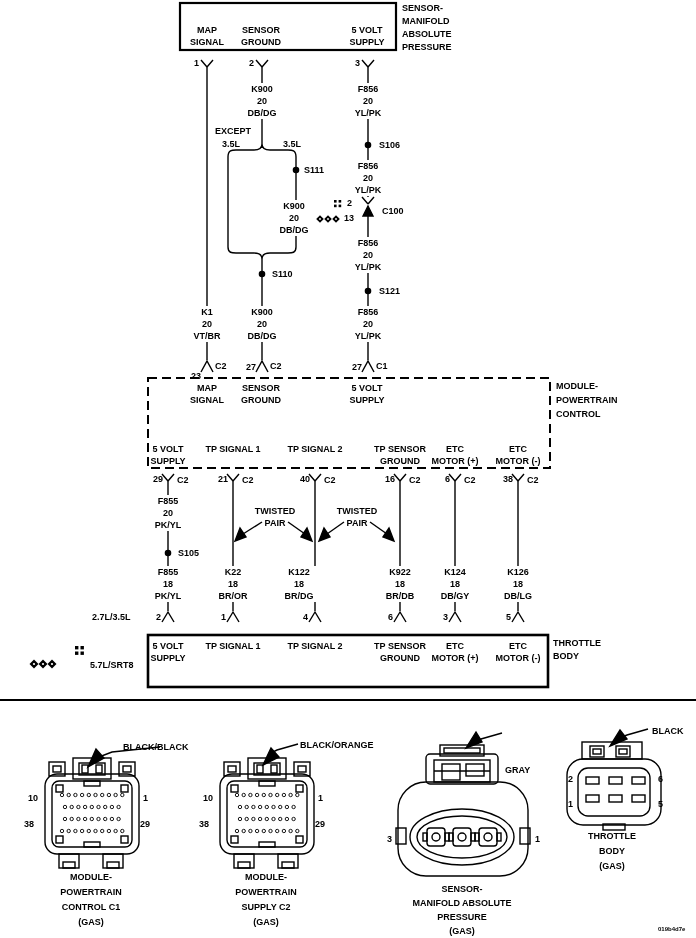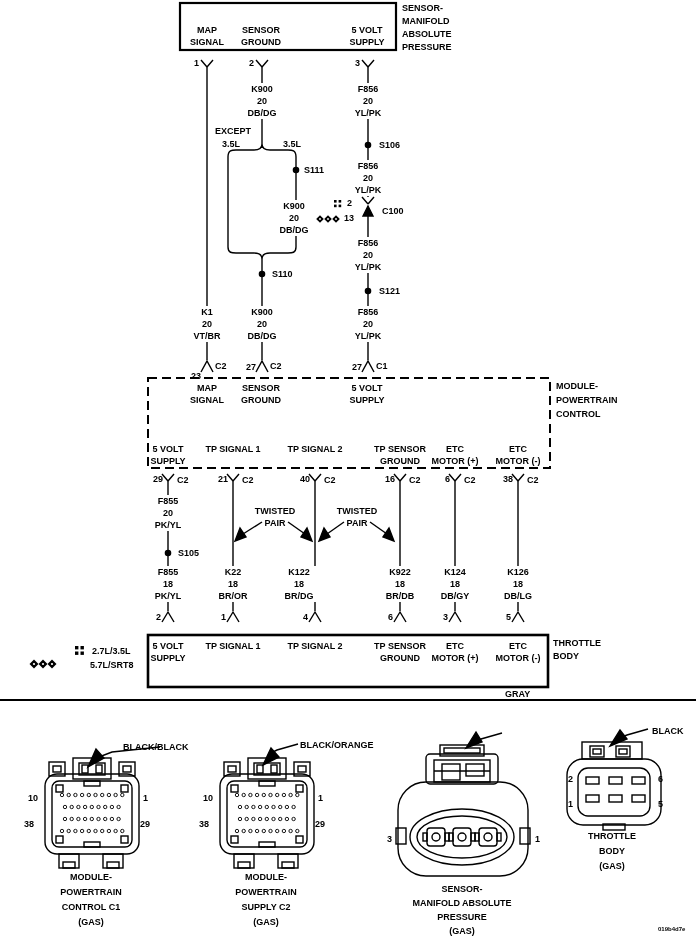--- a/index.html
+++ b/index.html
@@ -522,21 +522,21 @@
     </div>
   <div class="wl" style="left:518px;top:640px;background:none">
     <div>ETC</div>
       <div>MOTOR (-)</div>
     </div>
   <div class="side" style="left:553px;top:637px">
     <div>THROTTLE</div>
       <div>BODY</div>
     </div>
 
-  <span class="t" style="left:92px;top:645px">2.7L/3.5L</span>
+  <span class="t" style="left:92px;top:611px">2.7L/3.5L</span>
   <span class="t" style="left:90px;top:659px">5.7L/SRT8</span>
 
   <span class="t" style="left:123px;top:741px">BLACK/BLACK</span>
   <span class="t rt" style="left:38px;top:792px">10</span>
   <span class="t" style="left:143px;top:792px">1</span>
   <span class="t rt" style="left:34px;top:818px">38</span>
   <span class="t" style="left:140px;top:818px">29</span>
   <div class="cap" style="left:91px;top:870px">
     <div>MODULE-</div>
       <div>POWERTRAIN</div>
@@ -549,21 +549,21 @@
   <span class="t" style="left:318px;top:792px">1</span>
   <span class="t rt" style="left:209px;top:818px">38</span>
   <span class="t" style="left:315px;top:818px">29</span>
   <div class="cap" style="left:266px;top:870px">
     <div>MODULE-</div>
       <div>POWERTRAIN</div>
     <div>SUPPLY C2</div>
       <div>(GAS)</div>
     </div>
 
-  <span class="t" style="left:505px;top:688px">GRAY</span>
+  <span class="t" style="left:505px;top:764px">GRAY</span>
   <span class="t rt" style="left:392px;top:833px">3</span>
   <span class="t" style="left:535px;top:833px">1</span>
   <div class="cap" style="left:462px;top:882px;line-height:14px">
     <div>SENSOR-</div>
       <div>MANIFOLD ABSOLUTE</div>
     <div>PRESSURE</div>
       <div>(GAS)</div>
     </div>
 
   <span class="t" style="left:652px;top:725px">BLACK</span>

